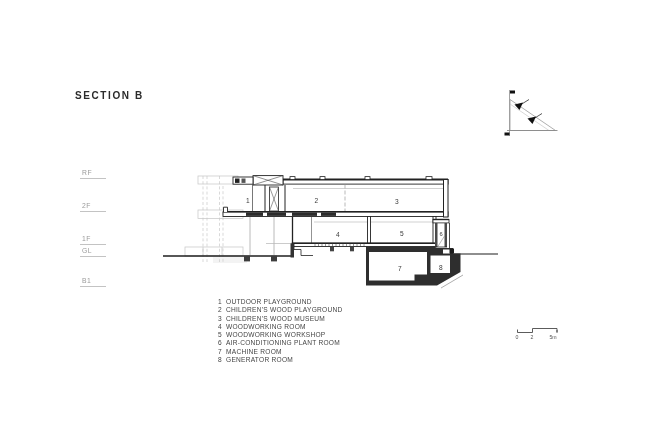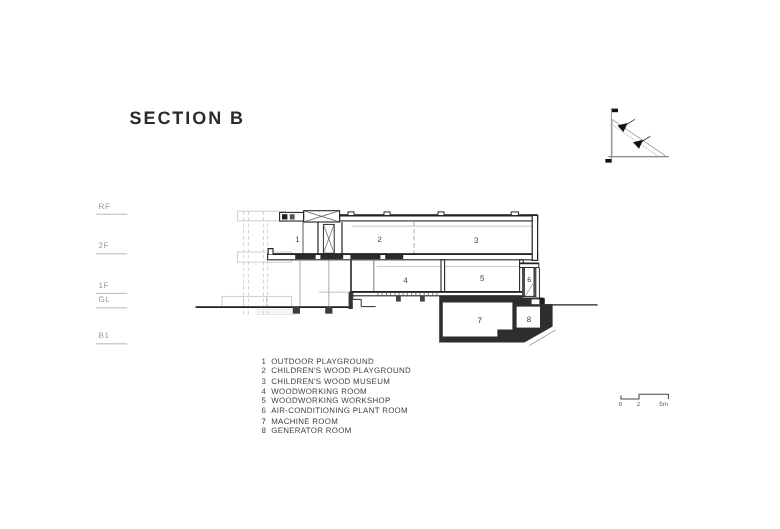--- a/index.html
+++ b/index.html
@@ -3,21 +3,21 @@
 <meta charset="utf-8">
 <style>
   html,body{margin:0;padding:0;background:#fff;}
   #stage{
     position:relative;width:650px;height:441px;background:#ffffff;overflow:hidden;
     font-family:"Liberation Sans",sans-serif;
   }
   svg{position:absolute;left:0;top:0;}
   .txt{position:absolute;white-space:pre;}
   .title{
-    left:75px;top:90px;font-size:15px;font-weight:bold;letter-spacing:1.6px;color:#2b2b2b;margin-left:33px;
+    left:75px;top:90px;font-size:10px;font-weight:bold;letter-spacing:1.6px;color:#2b2b2b;
   }
   .lvl{font-size:6.8px;color:#9a9a9a;letter-spacing:0.5px;left:82px;}
   .lvl-rf{top:169px}.lvl-2f{top:202px}.lvl-1f{top:235px}.lvl-gl{top:247px}.lvl-b1{top:277px}
   .roomnum{
     font-size:6.6px;color:#3a3a3a;transform:translate(-50%,-50%);letter-spacing:0.3px;
   }
   .legend{
     position:absolute;left:218px;top:298px;font-size:6.6px;color:#444;
     letter-spacing:0.25px;line-height:8.3px;
   }

